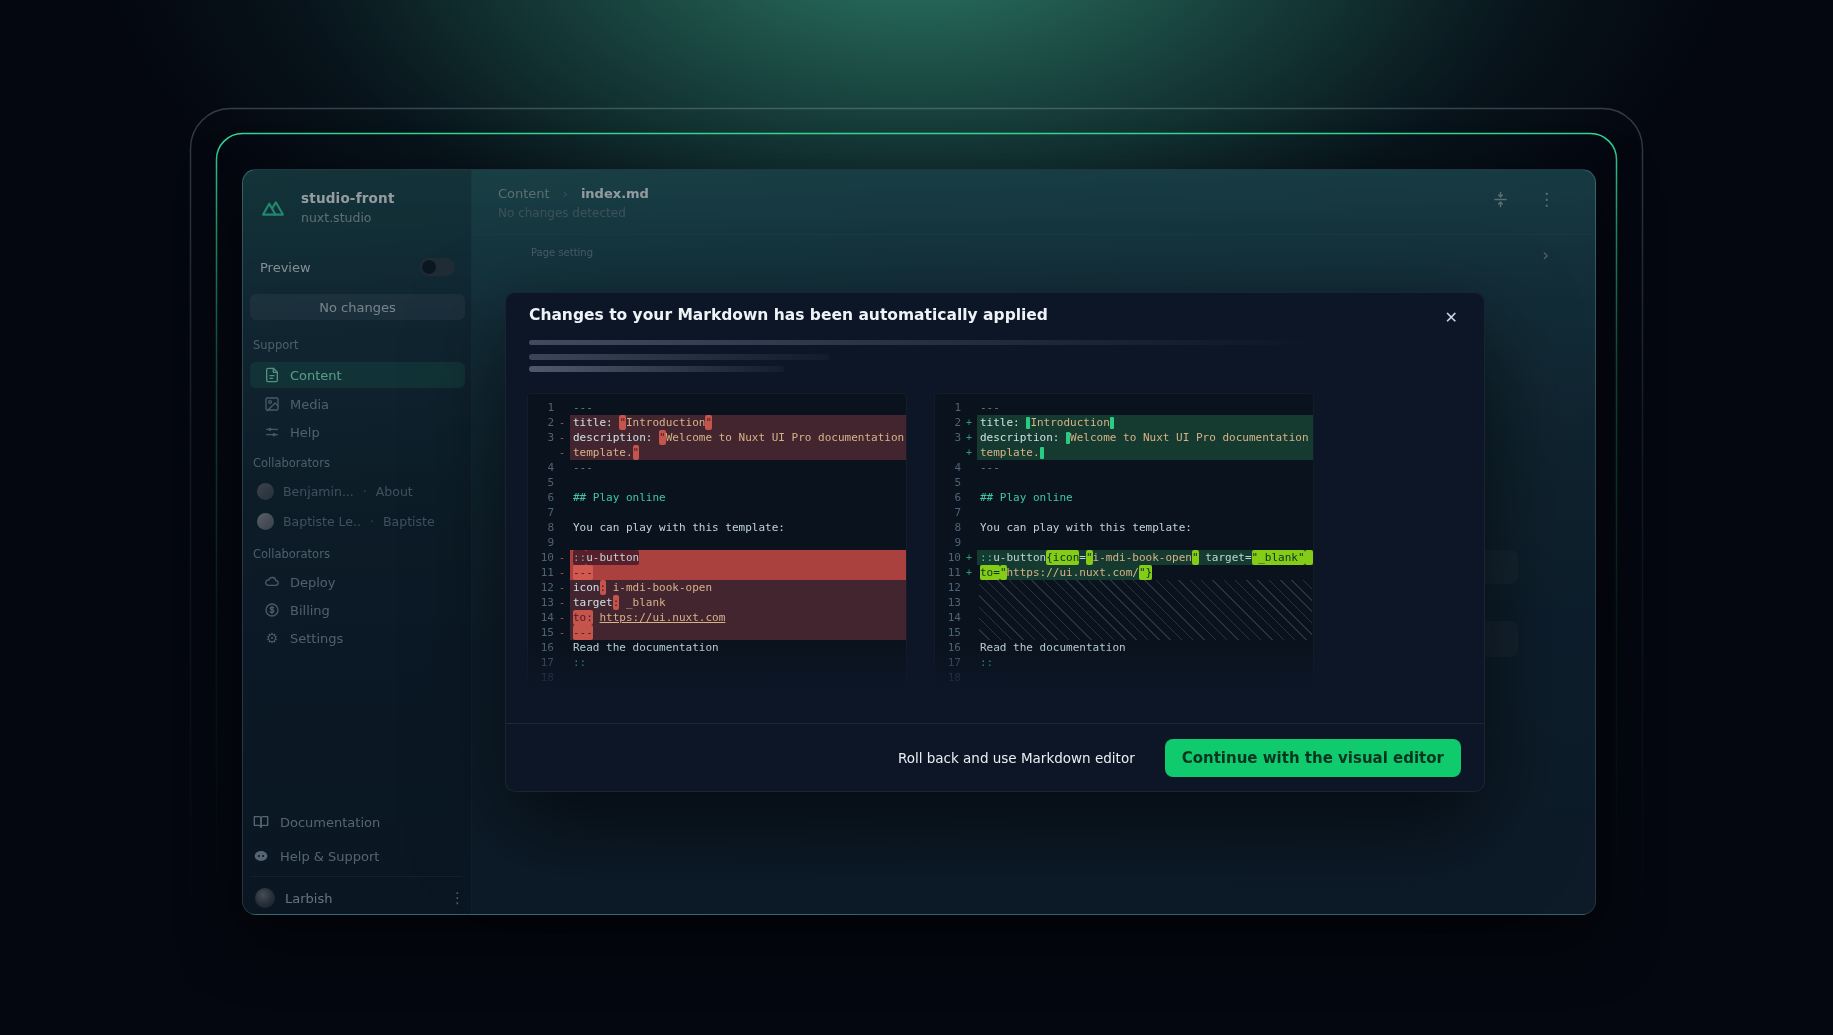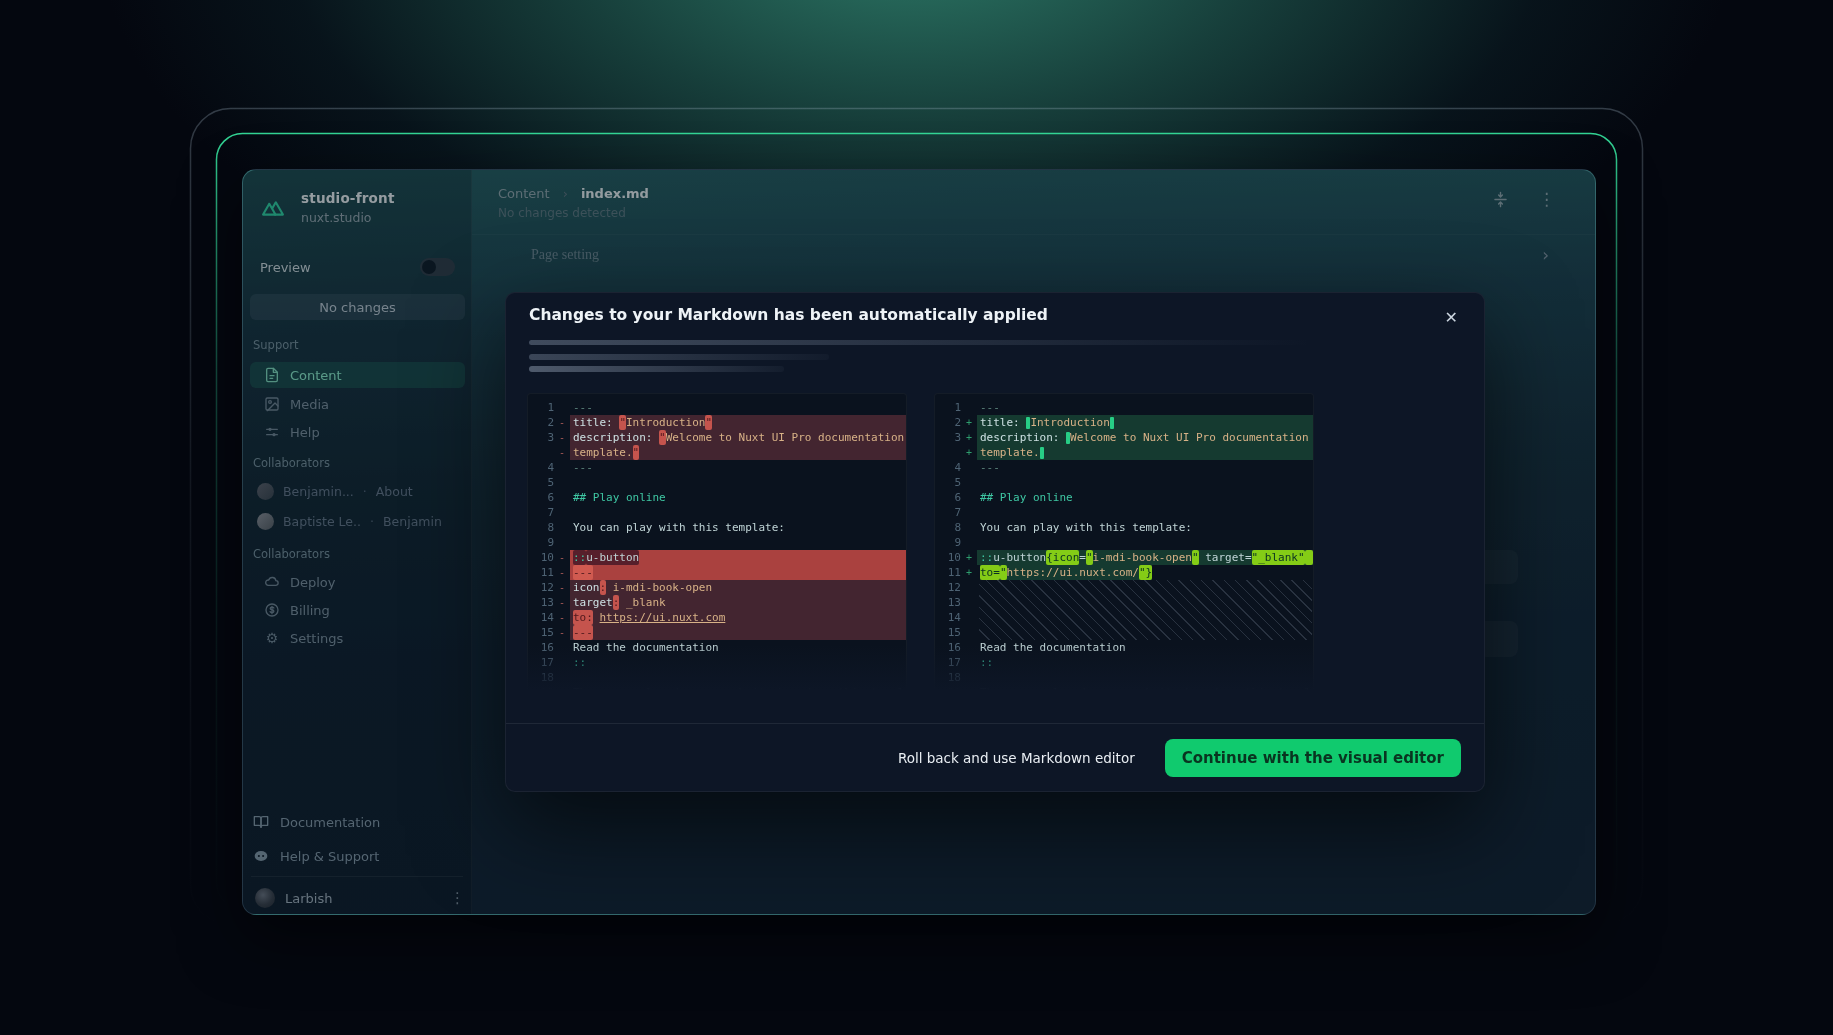--- a/index.html
+++ b/index.html
@@ -56,21 +56,21 @@
 
   
   .crumbs { position:absolute; left:255px; top:16px; display:flex; align-items:center; gap:13px; font-size:13px; }
   .crumb-a { color:#8fa6ad; }
   .crumb-sep { color:#5f7680; font-size:13px; }
   .crumb-b { color:#e4eef0; font-weight:bold; }
   .hdr-status { position:absolute; left:255px; top:36px; font-size:12px; color:#5d7a82; }
   .hdr-icons { position:absolute; right:40px; top:20px; display:flex; gap:28px; align-items:center; color:#8fa6ad; }
   .hdr-icons svg { width:19px; height:19px; }
   .hdr-divider { position:absolute; left:229px; right:0; top:64px; height:1px; background:rgba(255,255,255,0.04); }
-  .page-setting { position:absolute; left:288px; top:77px; font-size:14px; color:#6f8a95;font-family:Liberation Serif, serif; }
+  .page-setting { position:absolute; left:288px; top:77px; font-size:10px; color:#6f8a95; }
   .ps-chevron { position:absolute; right:46px; top:75px; font-size:17px; color:#7f93a0; }
   .ghost-bar { position:absolute; left:1099px; width:176px; background:rgba(255,255,255,0.045); border-radius:8px; }
 
   
   .modal { position:absolute; left:505px; top:292px; width:980px; height:500px; z-index:10;
     background:#0d1626; border:1px solid rgba(255,255,255,0.06); border-radius:10px;
     box-shadow: 0 35px 90px rgba(0,0,0,0.6); }
   .modal-title { position:absolute; left:23px; top:13px; font-size:15.5px; font-weight:600; color:#eef3f7; }
   .modal-close { position:absolute; right:26px; top:17px; font-size:16px; color:#ccd6e0; line-height:1; }
   .skel { position:absolute; left:23px; height:6px; border-radius:3px; }
@@ -190,21 +190,21 @@
     <div class="collab-row" style="top:309px">
       <span class="avatar"></span>
       <span>Benjamin...</span>
       <span class="collab-dot">·</span>
       <span>About</span>
     </div>
     <div class="collab-row" style="top:339px">
       <span class="avatar b"></span>
       <span>Baptiste Le..</span>
       <span class="collab-dot">·</span>
-      <span>Benjamin</span>
+      <span>Baptiste</span>
     </div>
 
     <div class="sec-label" style="top:377px">Collaborators</div>
     <div class="nav-item" style="top:399px">
       <svg viewBox="0 0 24 24" fill="none" stroke="currentColor" stroke-width="2" stroke-linejoin="round">
           <path d="M6.5 17a4 4 0 1 1 .6-7.96A5.5 5.5 0 0 1 17.8 10a3.5 3.5 0 0 1-.3 7z"></path>
         </svg>
       <span>Deploy</span>
     </div>
     <div class="nav-item" style="top:427px">

